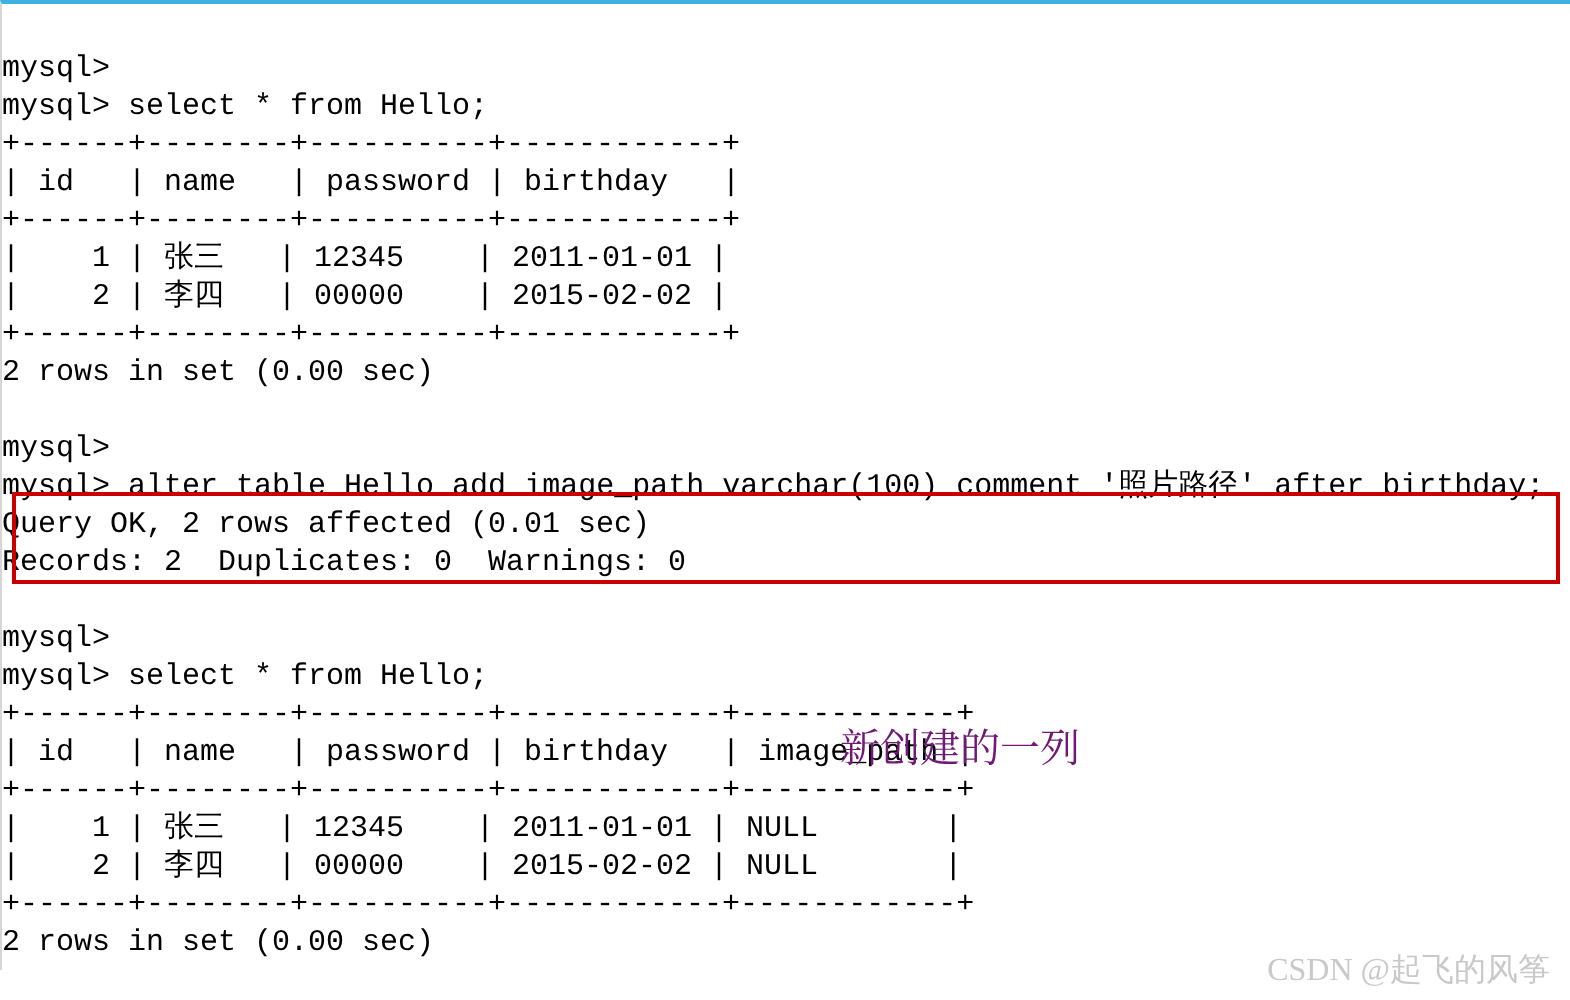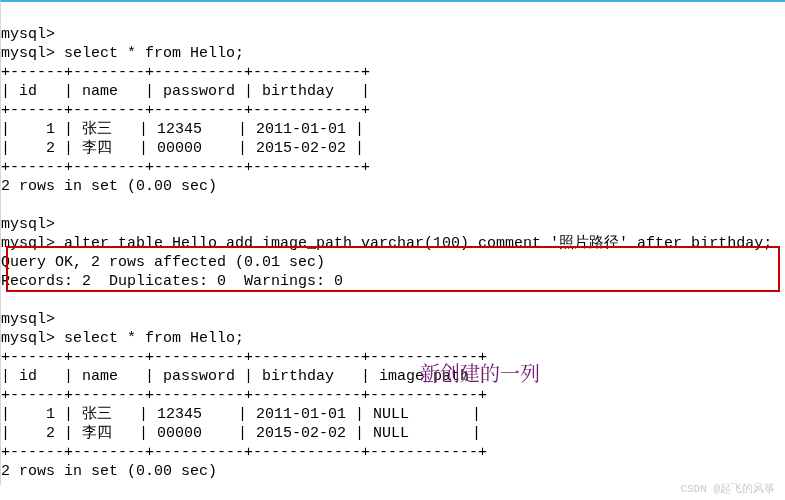--- a/index.html
+++ b/index.html
@@ -34,22 +34,22 @@
     color: #701a75;
     font-family: "SimSun","Songti SC","Noto Serif CJK SC",serif;
     font-size: 20px;
     font-weight: normal;
     pointer-events: none;
   }
   .watermark {
     position: absolute;
     bottom: 4px;
     right: 10px;
-    font-family: Liberation Mono, monospace;
-    font-size: 11px;
+    font-family: Liberation Serif, serif;
+    font-size: 16px;
     color: #c9c9c9;
   }
 </style>
 </head>
 <body>
 
 <div class="terminal">
 <span>mysql&gt;</span>
 <span>mysql&gt;</span> <span>select * from Hello;</span>
 <span>+------+--------+----------+------------+</span>

